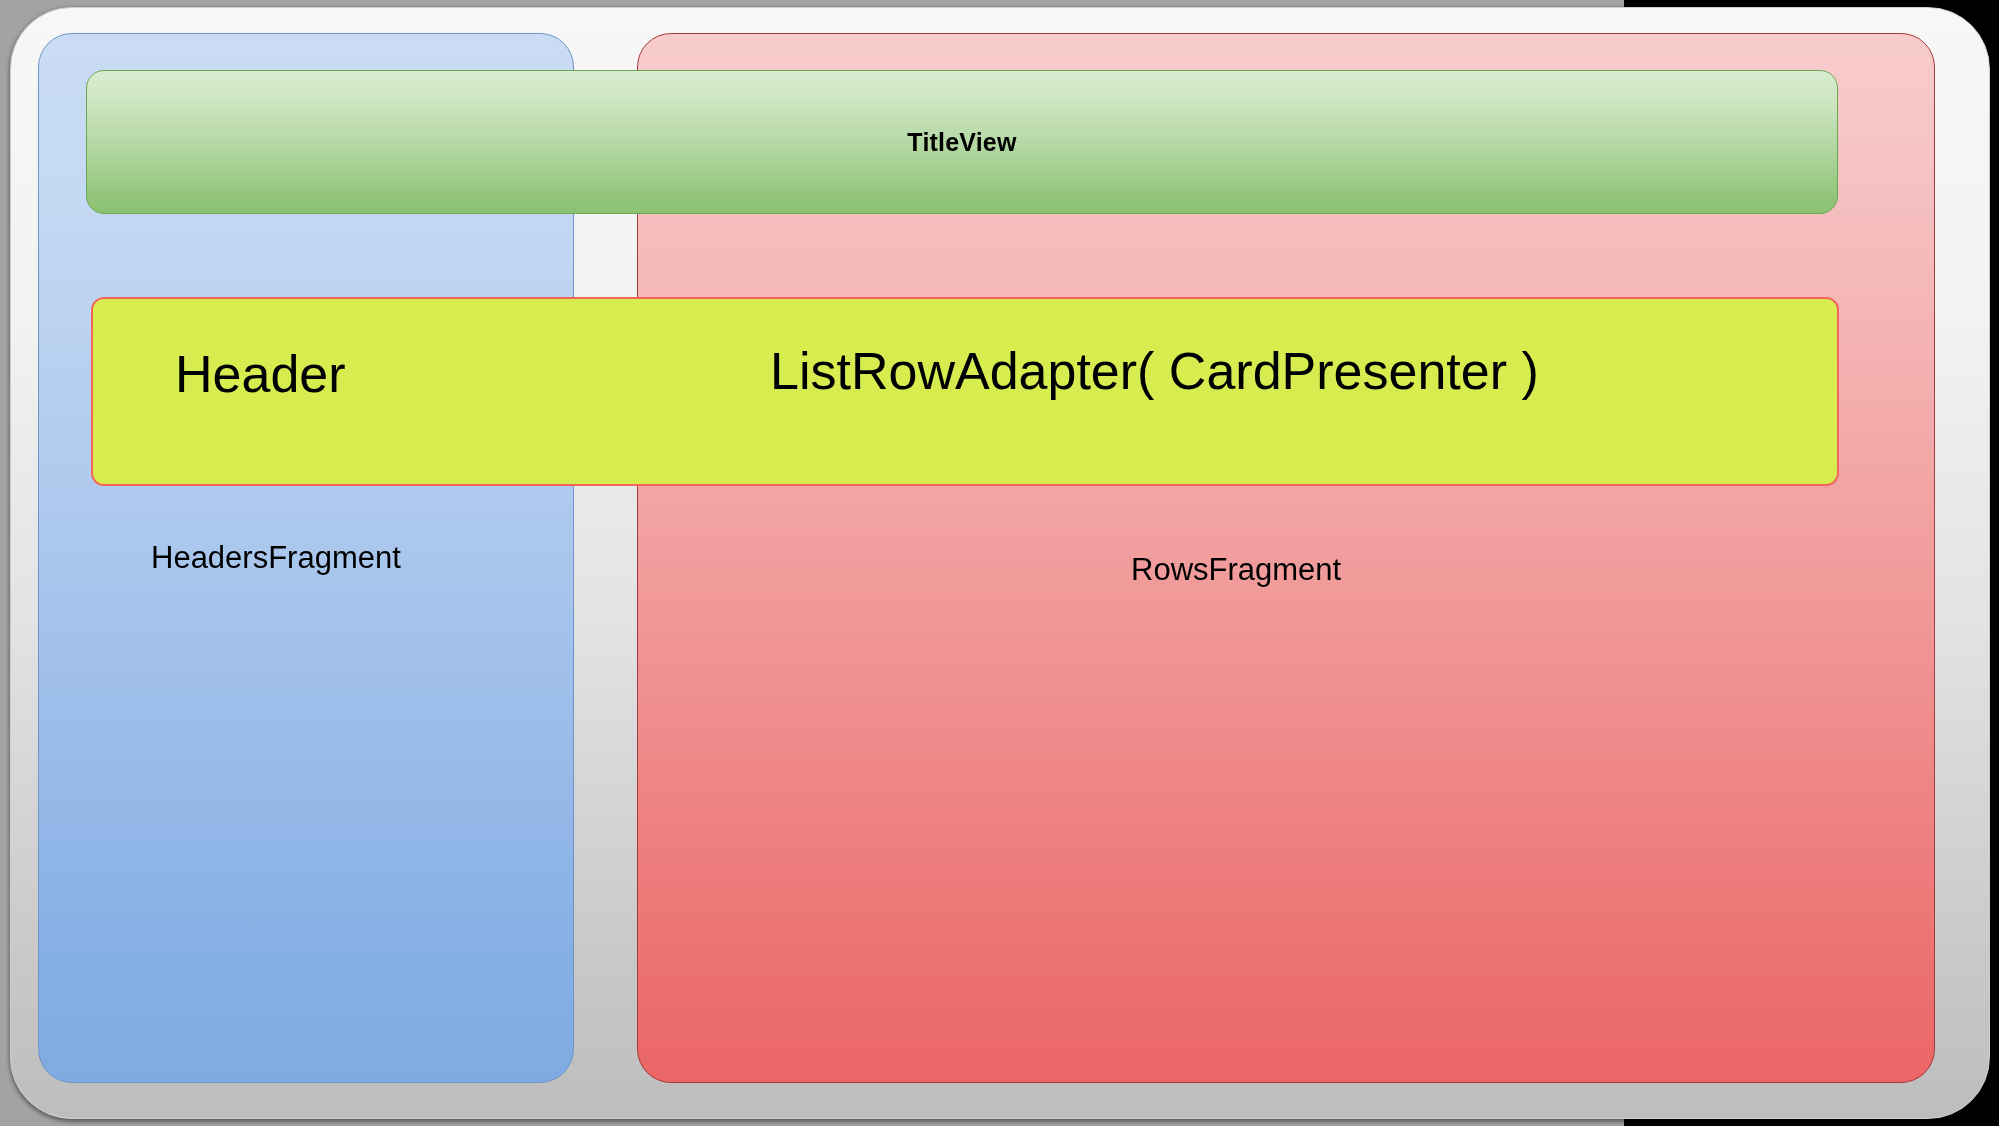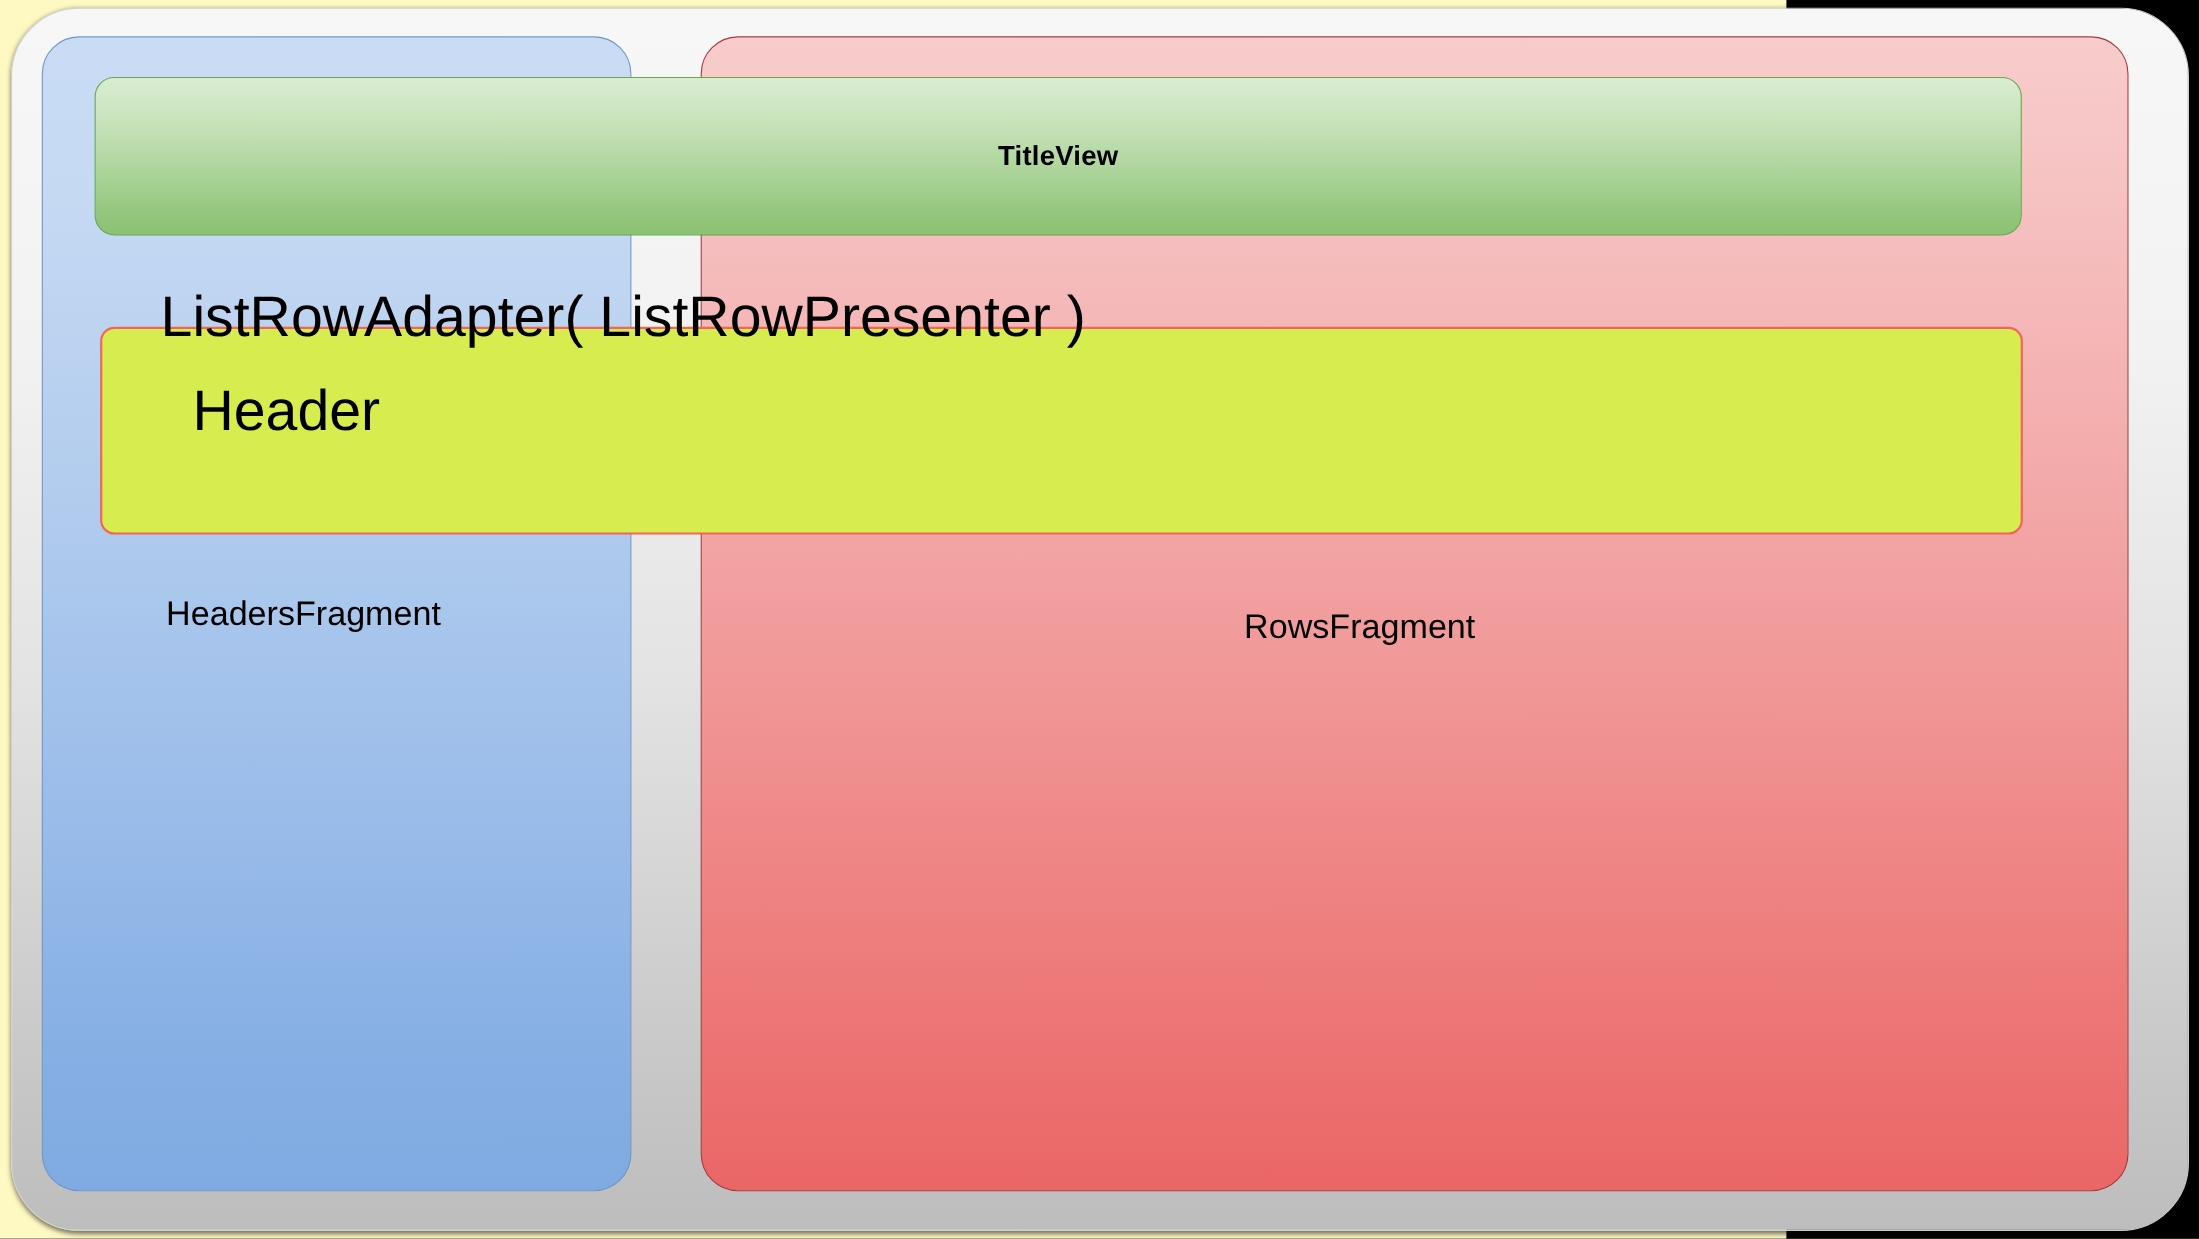--- a/index.html
+++ b/index.html
@@ -11,21 +11,21 @@
     width: 1999px;
     height: 1126px;
     overflow: hidden;
     font-family: "Liberation Sans", sans-serif;
   }
 
   #stage {
     position: relative;
     width: 1624px;
     height: 1126px;
-    background: #fef9c3;
+    background: #a3a3a3;
   }
 
   
   .outer-shell {
     position: absolute;
     left: 10px;
     top: 7px;
     width: 1980px;
     height: 1112px;
     border-radius: 62px;
@@ -145,22 +145,22 @@
   <div class="headers-fragment"></div>
 
   <div class="rows-fragment"></div>
 
   <div class="title-view">
     <span class="title-view-label">TitleView</span>
   </div>
 
   <div class="listrow-band"></div>
 
-  <div class="big-label label-listrow-presenter">ListRowAdapter( ListRowPresenter )</div>
 
   <div class="big-label label-header">Header</div>
 
+  <div class="big-label label-card-presenter">ListRowAdapter( CardPresenter )</div>
 
   <div class="fragment-caption caption-headers">HeadersFragment</div>
 
   <div class="fragment-caption caption-rows">RowsFragment</div>
 
 </div>
 
 </body></html>

